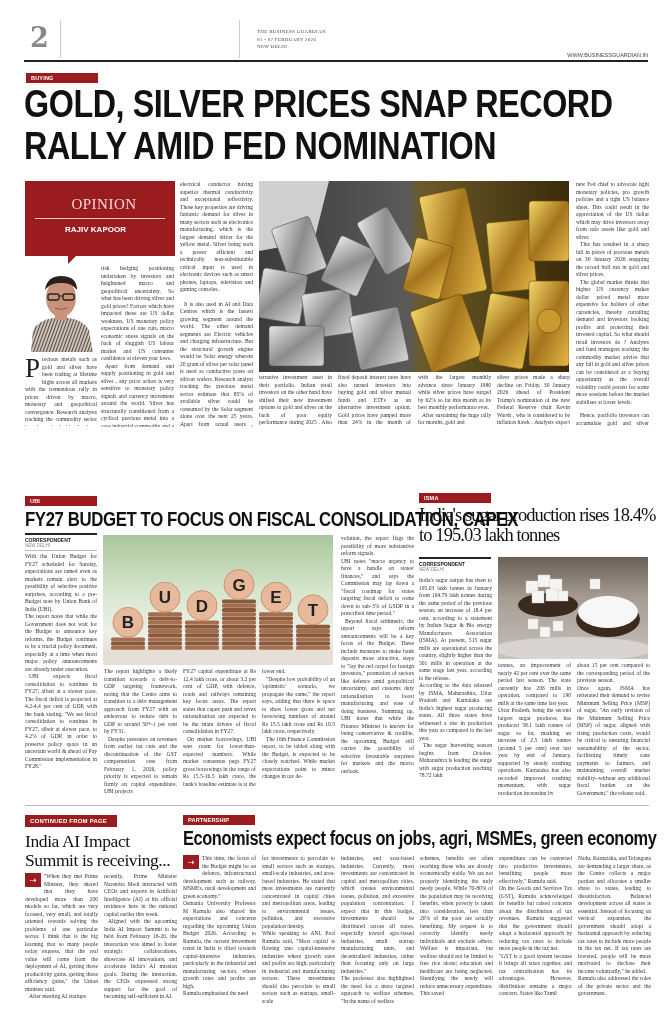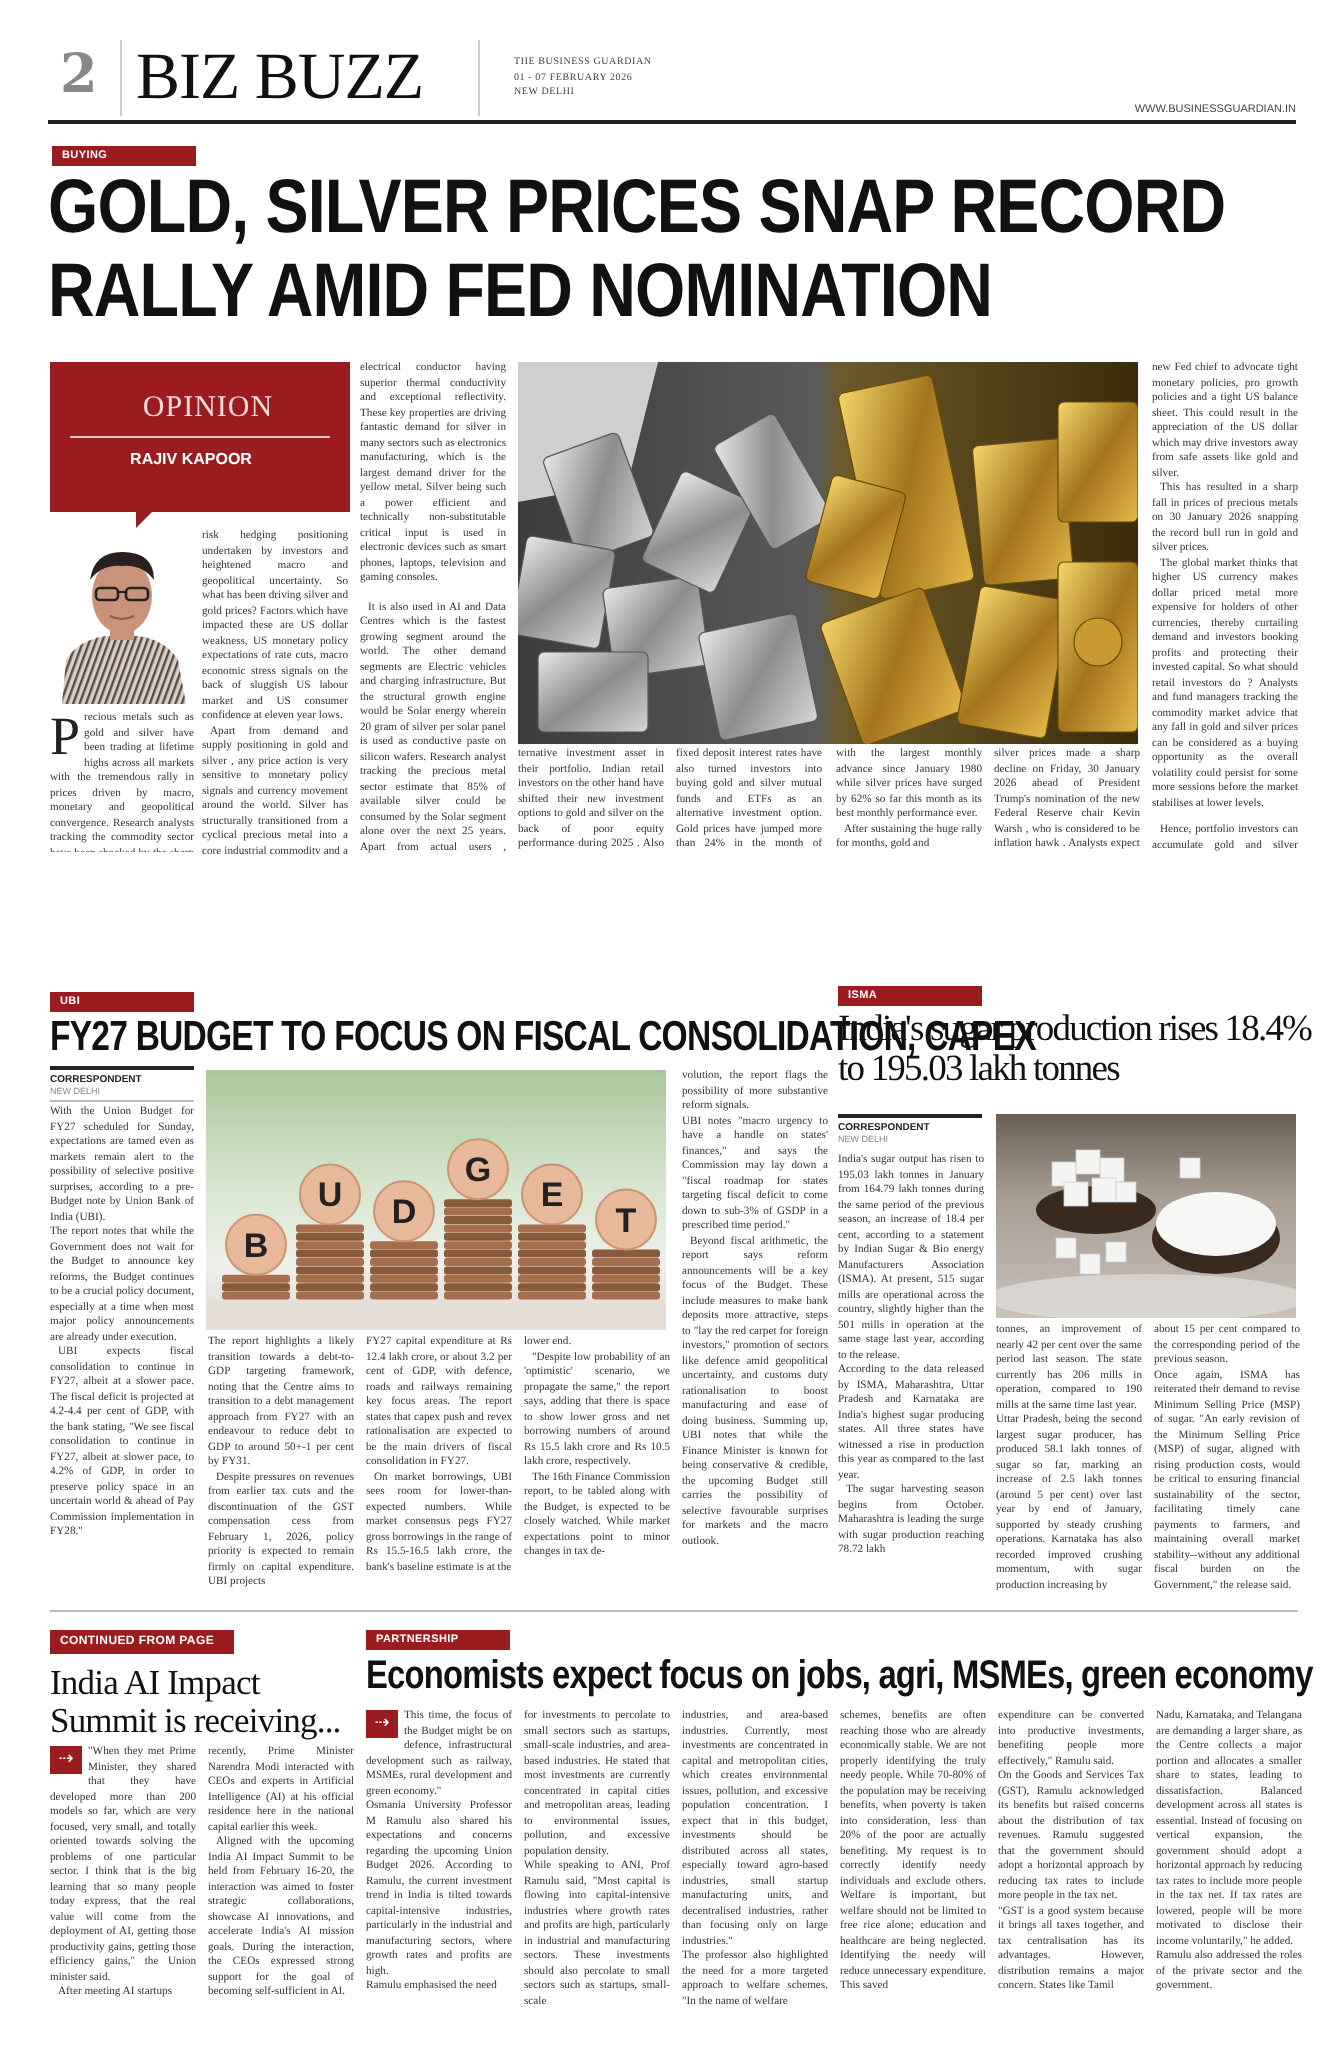--- a/index.html
+++ b/index.html
@@ -14,21 +14,20 @@
   .byline-title { font-family: "Liberation Sans", sans-serif; font-weight: bold; font-size: 5px; color: #222; }
   .byline-loc { font-family: "Liberation Sans", sans-serif; font-size: 4.5px; color: #888; }
   .rule { position: absolute; background: #bbb; height: 1px; }
 </style>
 </head>
 <body>
 
 <div class="abs" style="left:24px;top:18px;width:624px;height:44px;">
   <div class="abs" style="left:6px;top:4px;font-family:'DejaVu Serif',serif;font-weight:bold;font-size:27px;color:#888;">2</div>
   <div class="abs" style="left:36px;top:2px;width:1px;height:38px;background:#ccc;"></div>
-  <div class="abs" style="left:44px;top:3px;font-family:'Liberation Serif',serif;font-size:33px;letter-spacing:-0.5px;color:#111;">BIZ BUZZ</div>
   <div class="abs" style="left:215px;top:2px;width:1px;height:38px;background:#ccc;"></div>
   <div class="abs" style="left:233px;top:10px;font-family:'Liberation Serif',serif;font-size:5px;line-height:7.5px;color:#444;letter-spacing:.3px;">
     <div>THE BUSINESS GUARDIAN</div>
     <div>01 - 07 FEBRUARY 2026</div>
     <div>NEW DELHI</div>
   </div>
   <div class="abs" style="right:0;top:34px;font-family:'Liberation Sans',sans-serif;font-size:5.5px;color:#444;">WWW.BUSINESSGUARDIAN.IN</div>
 </div>
 <div class="abs" style="left:24px;top:60px;width:624px;height:2px;background:#222;"></div>
 

